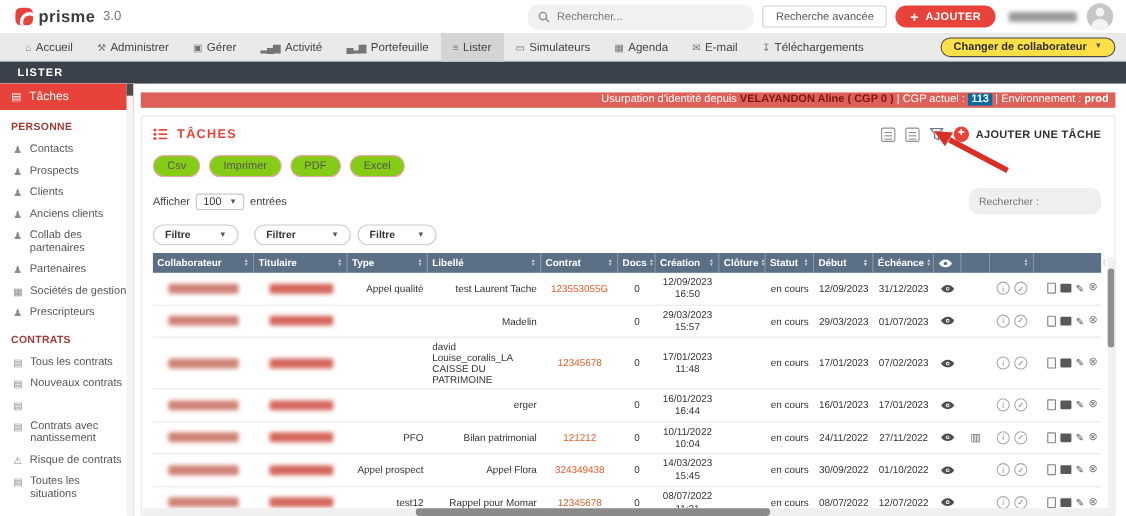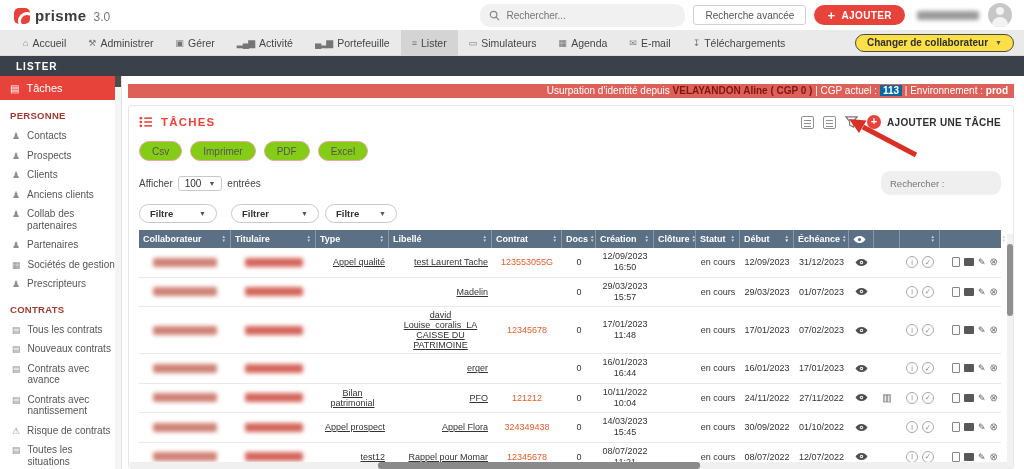--- a/index.html
+++ b/index.html
@@ -2,21 +2,21 @@
 <html><head>
 <meta charset="utf-8">
 <style>
   * { margin:0; padding:0; box-sizing:border-box; }
   html,body { background:#fff; }
   body { font-family:"Liberation Sans", sans-serif; }
   .screen { position:relative; width:1024px; height:469px; overflow:hidden; background:#fff; }
 
   
   .topbar { height:30px; display:flex; align-items:center; justify-content:space-between; padding:0 12px 0 14px; background:#fff; }
-  .brand { display:flex; align-items:flex-end; gap:5px; }
+  .brand { display:flex; align-items:flex-start; gap:5px; }
   .logo-mark { width:16px; height:16px; background:#e8433a; border-radius:5px; position:relative; overflow:hidden; }
   .logo-mark::after { content:""; position:absolute; left:4px; top:4px; width:12px; height:12px; border-radius:50%; border:3px solid #fff; }
   .logo-text { font-size:15px; font-weight:bold; color:#3b3b3b; letter-spacing:.4px; }
   .logo-ver { font-size:12px; color:#777; margin-left:2px; }
   .top-right { display:flex; align-items:center; gap:8px; }
   .search-pill { width:205px; height:23px; background:#f1f1f1; border-radius:10px; display:flex; align-items:center; gap:6px; padding:0 9px; }
   .search-pill input { flex:1; border:none; background:transparent; outline:none; font-size:10px; color:#555; font-family:"Liberation Sans",sans-serif; }
   .adv-btn { height:20px; padding:0 11px; background:#fff; border:1px solid #d2d2d2; border-radius:3px; font-size:10px; color:#555; cursor:pointer; font-family:"Liberation Sans",sans-serif; }
   .add-btn { height:20px; padding:0 13px; background:#e8433a; border:none; border-radius:11px; color:#fff; font-size:10px; font-weight:bold; letter-spacing:.4px; display:flex; align-items:center; gap:6px; cursor:pointer; font-family:"Liberation Sans",sans-serif; }
   .add-btn .plus { font-size:13px; font-weight:bold; line-height:1; }
@@ -84,21 +84,21 @@
   
   .cols { display:grid; grid-template-columns:92px 85px 73px 103px 70px 34px 58px 42px 44px 54px 55px 25px 26px 40px 70px; }
   .thead { margin-top:7px; background:#5b7085; color:#fff; }
   .th { display:flex; align-items:center; justify-content:space-between; padding:4px 4px; font-size:9px; font-weight:bold; border-right:1px solid rgba(255,255,255,.28); cursor:pointer; white-space:nowrap; overflow:hidden; }
   .th:last-child { border-right:none; }
   .sort { display:flex; flex-direction:column; line-height:4px; font-size:4.5px; color:#c7d2dd; font-style:normal; flex:none; margin-left:2px; }
   .thead .th:nth-child(10) .sort span:last-child { color:#fff; }
 
   .trow { border-bottom:1px solid #e9e9e9; min-height:26px; }
   .td { font-size:9px; color:#333; padding:3px 4px; display:flex; align-items:center; justify-content:center; text-align:center; overflow:hidden; }
-  .td.right { justify-content:flex-end; text-align:center;text-decoration:underline; }
+  .td.right { justify-content:flex-end; text-align:left; }
   .td-crea { flex-direction:column; line-height:1.25; }
   .link { color:#df5f2d; }
   .blur { display:inline-block; height:9px; border-radius:2px; filter:blur(2px); }
   .blur-collab { width:64px; background:#cf8276; }
   .blur-tit { width:58px; background:#d4665c; }
   .eye-cell { cursor:pointer; }
   .extra-cell { font-size:10px; color:#666; }
   .circ { width:12px; height:12px; flex:none; border:1px solid #a8a8a8; border-radius:50%; font-size:7.5px; color:#8a8a8a; display:flex; align-items:center; justify-content:center; margin:0 2px; cursor:pointer; }
   .td-act2 { gap:4px; }
   .ic-doc { width:8px; height:10px; border:1px solid #858585; border-radius:1px; background:#fafafa; cursor:pointer; flex:none; }
@@ -248,21 +248,20 @@
       <div class="side-item">
           <span class="side-item-ic">▤</span>
           <span class="side-item-label">Tous les contrats</span>
         </div>
           <div class="side-item">
           <span class="side-item-ic">▤</span>
           <span class="side-item-label">Nouveaux contrats</span>
         </div>
           <div class="side-item">
           <span class="side-item-ic">▤</span>
-          <span class="side-item-label">Contrats avec avance</span>
         </div>
           <div class="side-item">
           <span class="side-item-ic">▤</span>
           <span class="side-item-label">Contrats avec nantissement</span>
         </div>
           <div class="side-item">
           <span class="side-item-ic">⚠</span>
           <span class="side-item-label">Risque de contrats</span>
         </div>
           <div class="side-item">
@@ -597,22 +596,22 @@
               <span class="xcirc">⊗</span>
             </div>
           </div>
             <div class="trow cols">
             <div class="td">
                 <span class="blur blur-collab"></span>
               </div>
             <div class="td">
                 <span class="blur blur-tit"></span>
               </div>
+            <div class="td right">PFO</div>
             <div class="td right">Bilan patrimonial</div>
-            <div class="td right">PFO</div>
             <div class="td link">121212</div>
             <div class="td">0</div>
             <div class="td td-crea">
                 <span>10/11/2022</span>
                 <span>10:04</span>
               </div>
             <div class="td"></div>
             <div class="td">en cours</div>
             <div class="td">24/11/2022</div>
             <div class="td">27/11/2022</div>

